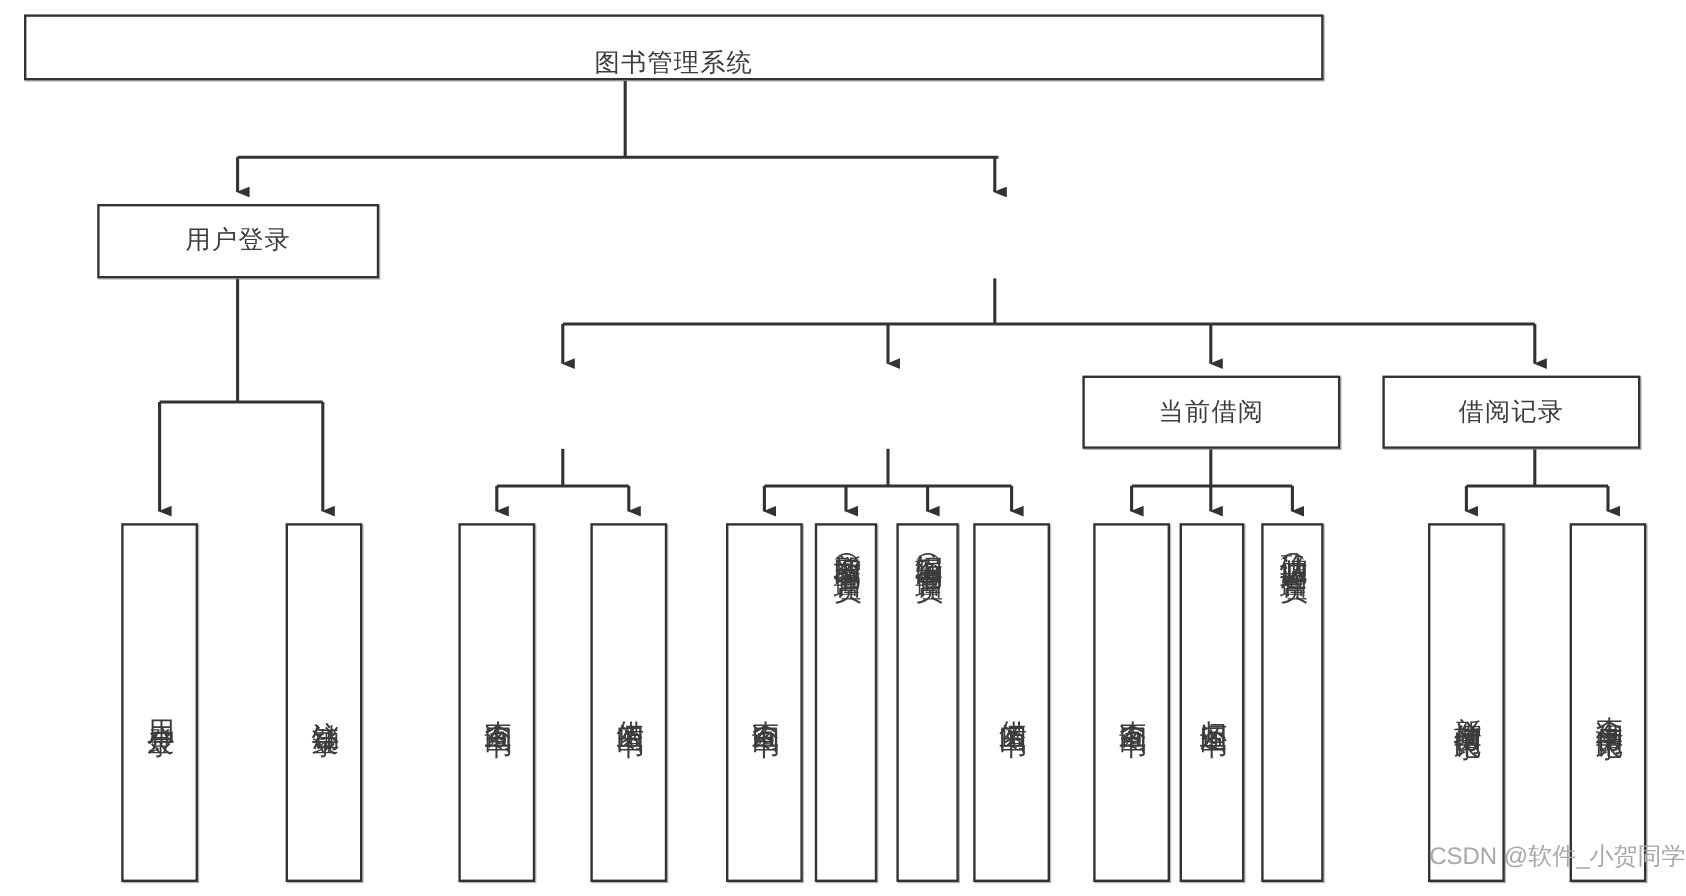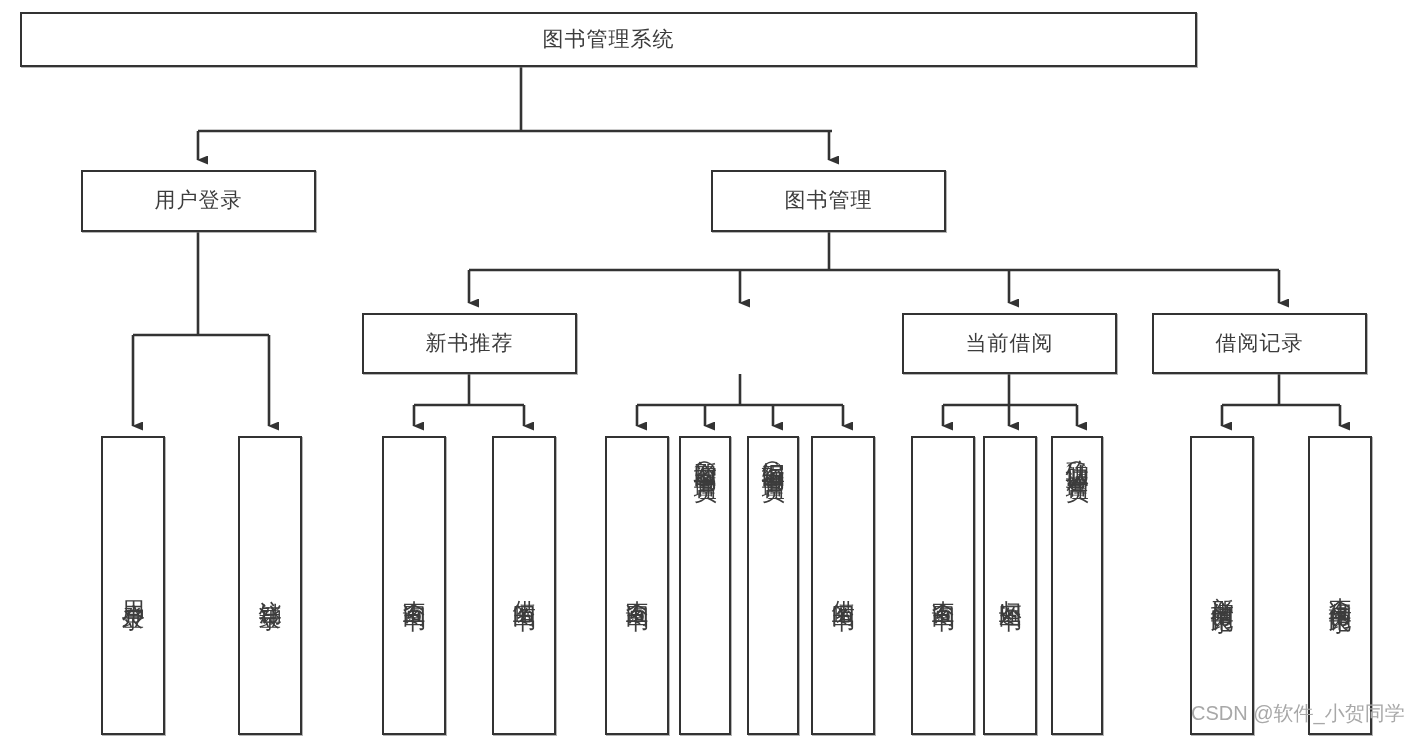--- a/index.html
+++ b/index.html
@@ -133,34 +133,28 @@
     </g>
 
     <g stroke="#333333" stroke-width="2.6" fill="none">
       <path d="M1279,374 L1279,405"></path>
       <path d="M1222,405 L1340,405"></path>
       <path d="M1222,405 L1222,426" marker-end="url(#arrowhead)"></path>
       <path d="M1340,405 L1340,426" marker-end="url(#arrowhead)"></path>
     </g>
   </svg>
 
-  <div class="node node-h" style="left:20px; top:12px; width:1177px; height:55px;">
+  <div class="node node-h" style="left:20px; top:12px; width:1083px; height:55px;align-items:flex-end;">
     <span>图书管理系统</span>
   </div>
 
   <div class="node node-h" style="left:81px; top:170px; width:235px; height:62px;">
     <span>用户登录</span>
   </div>
-  <div class="node node-h" style="left:711px; top:170px; width:235px; height:62px;">
-    <span>图书管理</span>
-  </div>
-
-  <div class="node node-h" style="left:362px; top:313px; width:215px; height:61px;">
-    <span>新书推荐</span>
-  </div>
+
   <div class="node node-h" style="left:902px; top:313px; width:215px; height:61px;">
     <span>当前借阅</span>
   </div>
   <div class="node node-h" style="left:1152px; top:313px; width:215px; height:61px;">
     <span>借阅记录</span>
   </div>
 
   <div class="node node-v center" style="left:101px; top:436px; width:64px; height:299px;">
     <span class="vtext">用户登录</span>
   </div>

